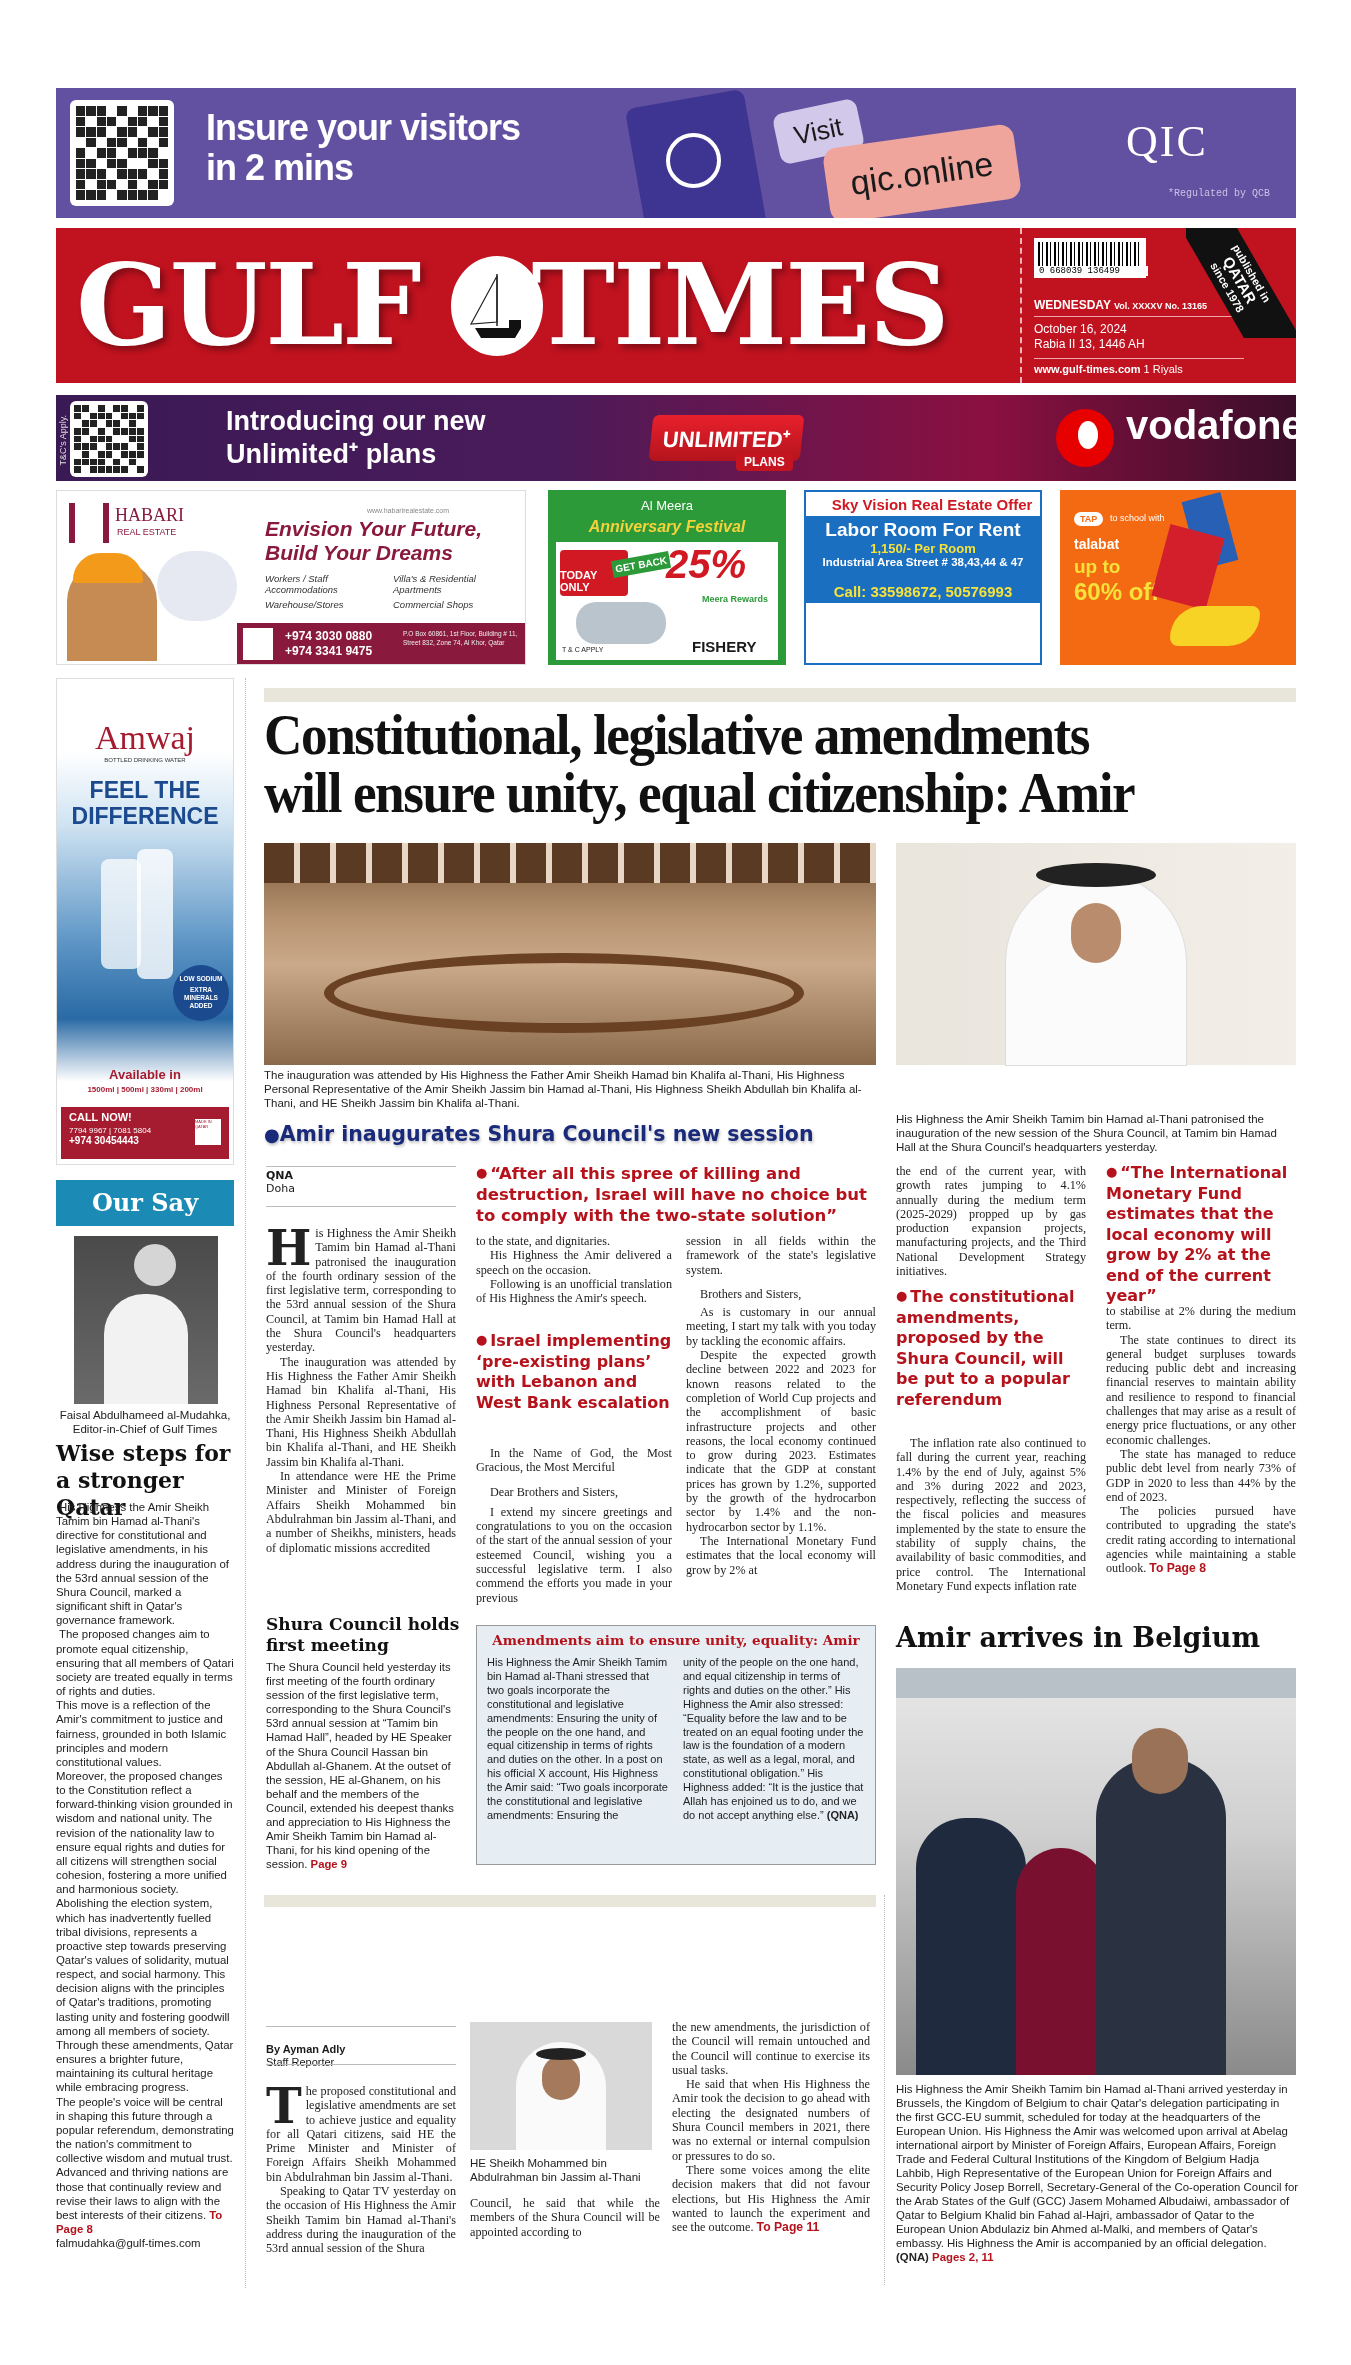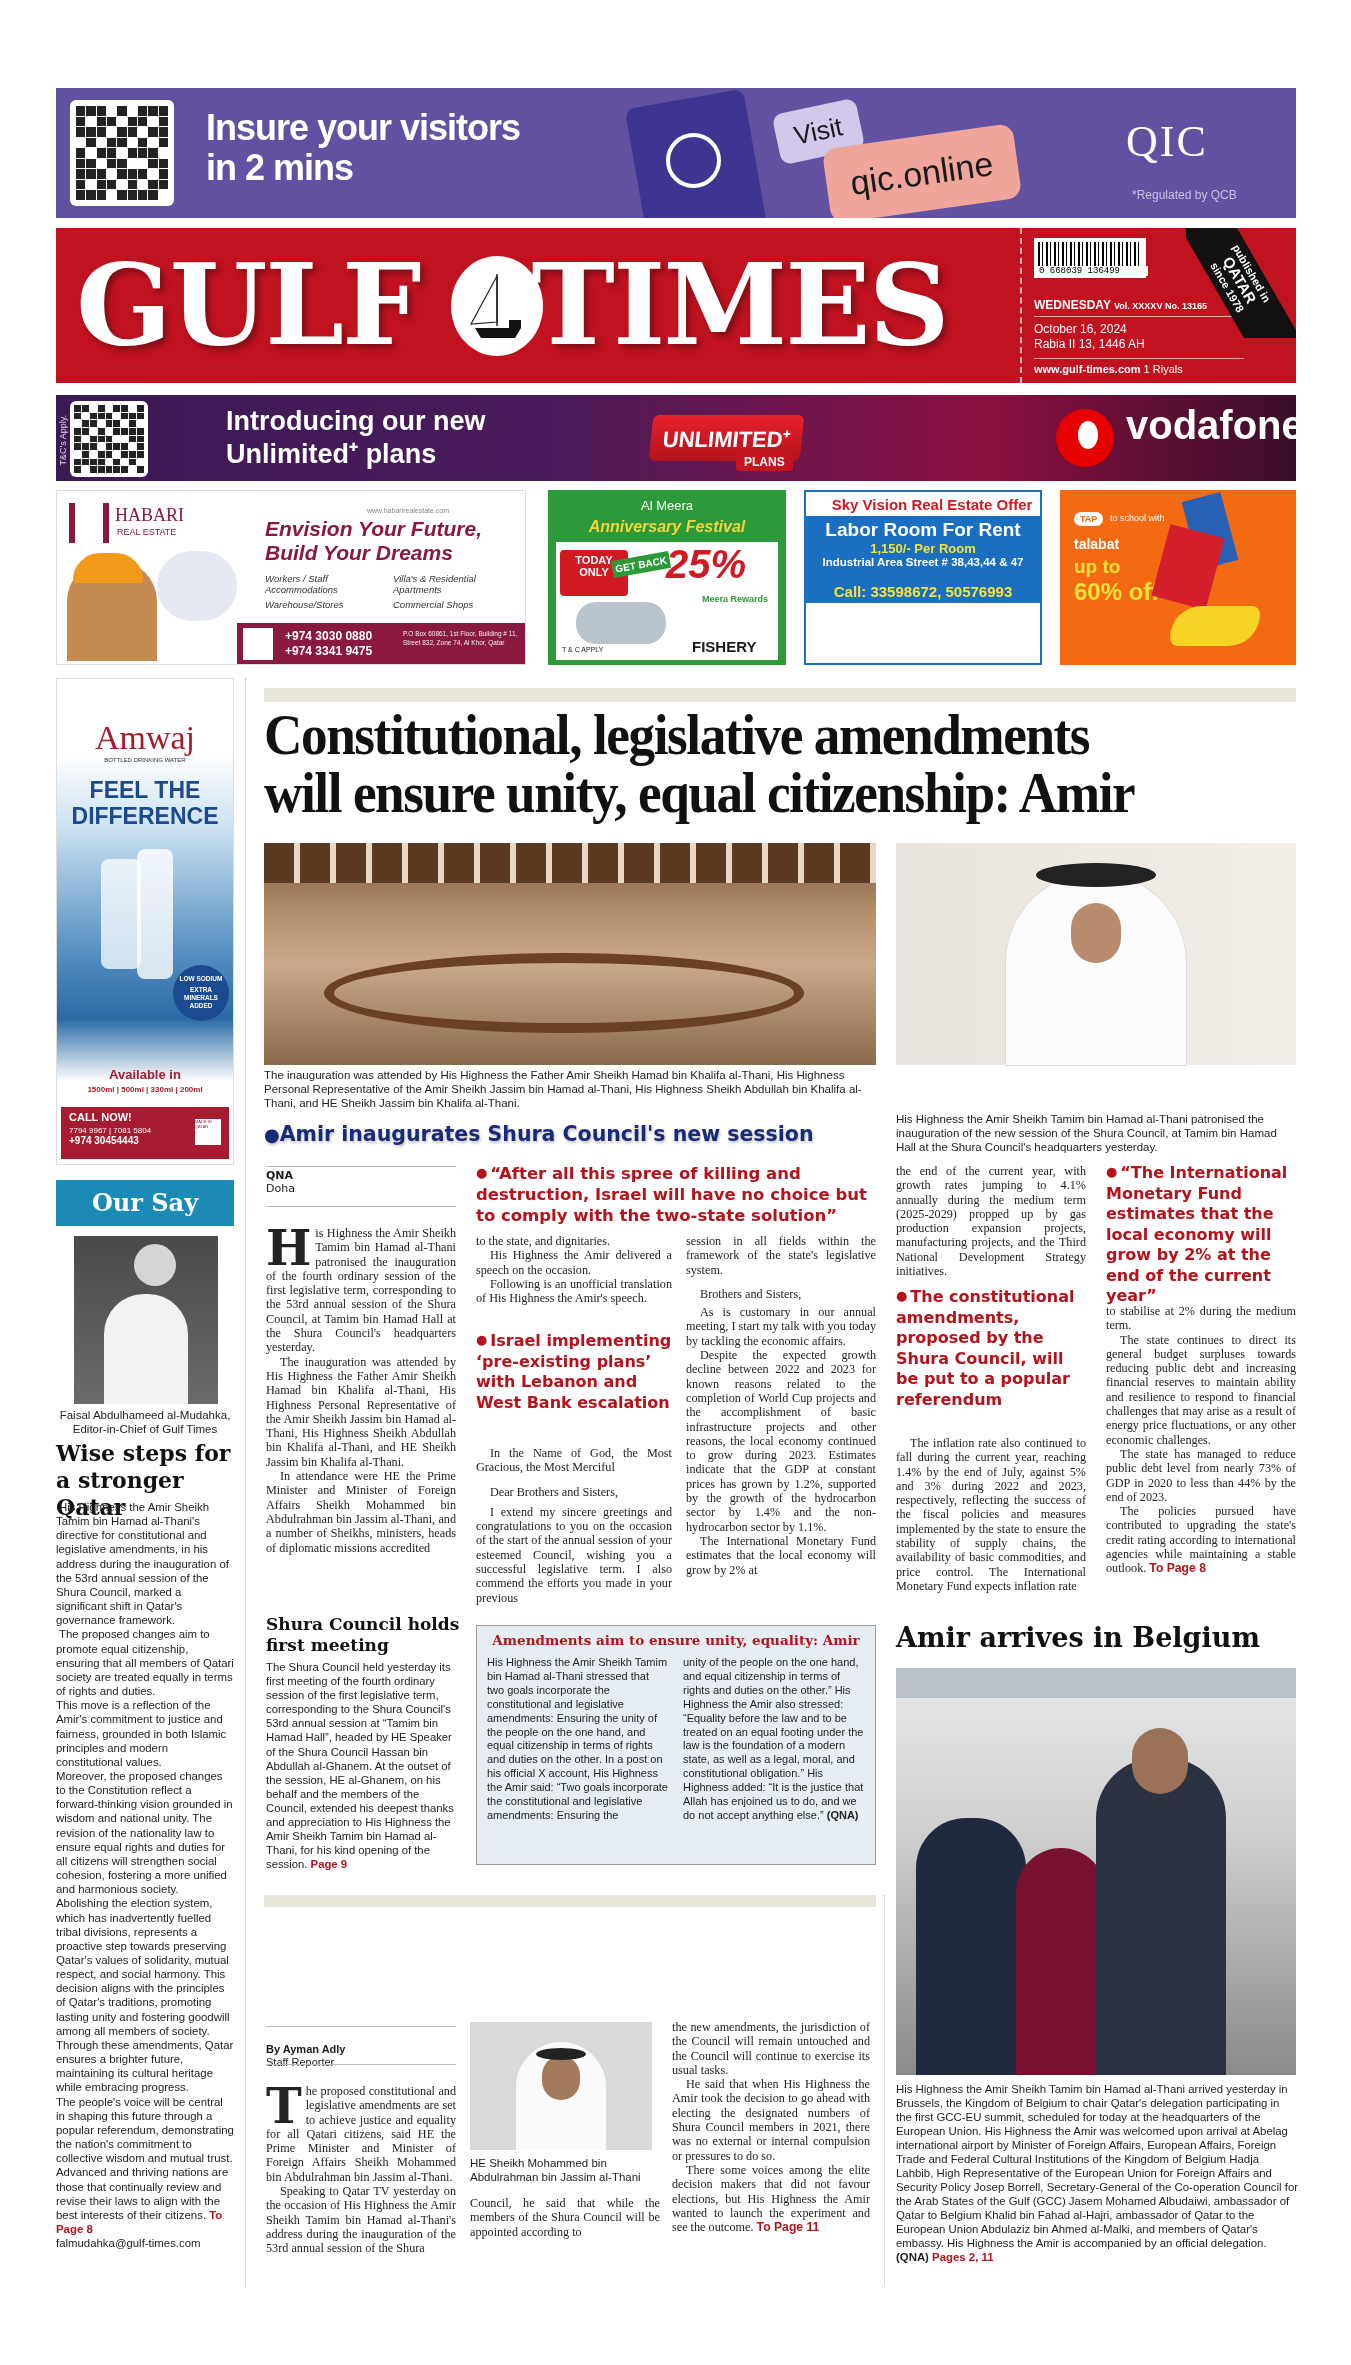--- a/index.html
+++ b/index.html
@@ -10,21 +10,21 @@
 .qr{background:#fff;border-radius:6px;padding:6px;display:grid;grid-template-columns:repeat(9,1fr);gap:1px}
 .qr span{background:#222;display:block}
 .qr span.w{background:#fff}
 .qic .qrbox{left:14px;top:12px;width:104px;height:106px}
 .qic .headline{left:150px;top:20px;color:#fff;font-family:"Liberation Sans",sans-serif;font-size:36px;font-weight:bold;line-height:40px;letter-spacing:-1px}
 .qic .passport{left:580px;top:10px;width:120px;height:140px;background:#3e3592;border-radius:10px;transform:rotate(-10deg)}
 .qic .globe{left:610px;top:45px;width:55px;height:55px;border:4px solid #fff;border-radius:50%}
 .qic .visit{left:720px;top:18px;background:#d2c8ea;border-radius:10px;padding:10px 18px;font-family:"Liberation Sans",sans-serif;font-size:26px;transform:rotate(-12deg)}
 .qic .site{left:770px;top:48px;background:#efa59c;border-radius:14px;padding:18px 24px;font-family:"Liberation Sans",sans-serif;font-size:34px;transform:rotate(-8deg)}
 .qic .logo{left:1070px;top:28px;color:#fff;font-family:"Liberation Serif",serif;font-size:44px;letter-spacing:2px}
-.qic .reg{left:1076px;top:100px;color:#c9c2e6;font-family:Liberation Sans, sans-serif;font-size:12px}
+.qic .reg{left:1112px;top:100px;color:#c9c2e6;font-family:Liberation Mono, monospace;font-size:10px}
 
 .mast{left:56px;top:228px;width:1240px;height:155px;background:#c1121f}
 .mast .title{left:20px;top:22px;color:#fff;font-family:"DejaVu Serif",serif;font-weight:bold;font-size:112px;line-height:110px;letter-spacing:-2px;text-shadow:4px 4px 6px rgba(0,0,0,.35)}
 .mast .boat{left:395px;top:28px;width:92px;height:100px;background:#fff;border-radius:50%}
 .mast .divider{left:964px;top:0;width:0;height:155px;border-left:2px dashed #f0b5b9}
 .mast .barcode{left:978px;top:10px;width:112px;height:40px;background:repeating-linear-gradient(90deg,#000 0 2px,#fff 2px 4px,#000 4px 5px,#fff 5px 8px);border:4px solid #fff}
 .mast .barnum{left:980px;top:38px;font-family:"Liberation Mono",monospace;font-size:9px;color:#000;background:#fff;padding:0 3px;width:112px}
 .mast .meta{left:978px;font-family:"Liberation Sans",sans-serif;color:#fff}
 .mast .sash{right:0;top:0;width:110px;height:110px;overflow:hidden}
 .mast .sash div{position:absolute;right:-38px;top:28px;width:190px;background:#111;color:#fff;transform:rotate(60deg);text-align:center;font-family:"Liberation Sans",sans-serif;font-size:11px;line-height:13px;padding:4px 0;font-weight:bold}
@@ -315,21 +315,21 @@
       <div>+974 3341 9475</div>
     </div>
     <div class="abs" style="left:166px;top:6px;width:120px;color:#eee;font-size:6.5px;line-height:9px">P.O Box 60861, 1st Floor, Building # 11, Street 832, Zone 74, Al Khor, Qatar</div>
   </div>
 </div>
 
 <div class="abs ad almeera">
   <div class="abs" style="left:0;top:8px;width:100%;text-align:center;color:#fff;font-size:13px">Al Meera</div>
   <div class="abs" style="left:0;top:28px;width:100%;text-align:center;color:#f5d23a;font-size:16px;font-weight:bold;font-style:italic">Anniversary Festival</div>
   <div class="abs" style="left:8px;top:52px;width:222px;height:118px;background:#fff">
-    <div class="abs" style="left:4px;top:8px;width:68px;height:46px;background:#d01923;color:#fff;font-size:11px;font-weight:bold;text-align:center;border-radius:4px;padding-top:4px">TODAY ONLY</div>
+    <div class="abs" style="left:4px;top:8px;width:68px;height:46px;background:#d01923;color:#fff;font-size:11px;font-weight:bold;text-align:left;border-radius:4px;padding-top:19px">TODAY ONLY</div>
     <div class="abs" style="left:56px;top:14px;background:#2d9a3a;color:#fff;font-size:10px;font-weight:bold;padding:3px;transform:rotate(-10deg)">GET BACK</div>
     <div class="abs" style="left:110px;top:0;color:#d01923;font-size:40px;font-weight:bold;font-style:italic">25%</div>
     <div class="abs" style="left:20px;top:60px;width:90px;height:42px;background:#b9c4cc;border-radius:20px"></div>
     <div class="abs" style="left:146px;top:52px;color:#2d9a3a;font-size:9px;font-weight:bold">Meera Rewards</div>
     <div class="abs" style="left:6px;top:104px;font-size:7px">T &amp; C APPLY</div>
     <div class="abs" style="left:136px;top:96px;font-size:15px;font-weight:bold">FISHERY</div>
   </div>
 </div>
 
 <div class="abs ad sky" style="text-align:center;font-weight:bold">

